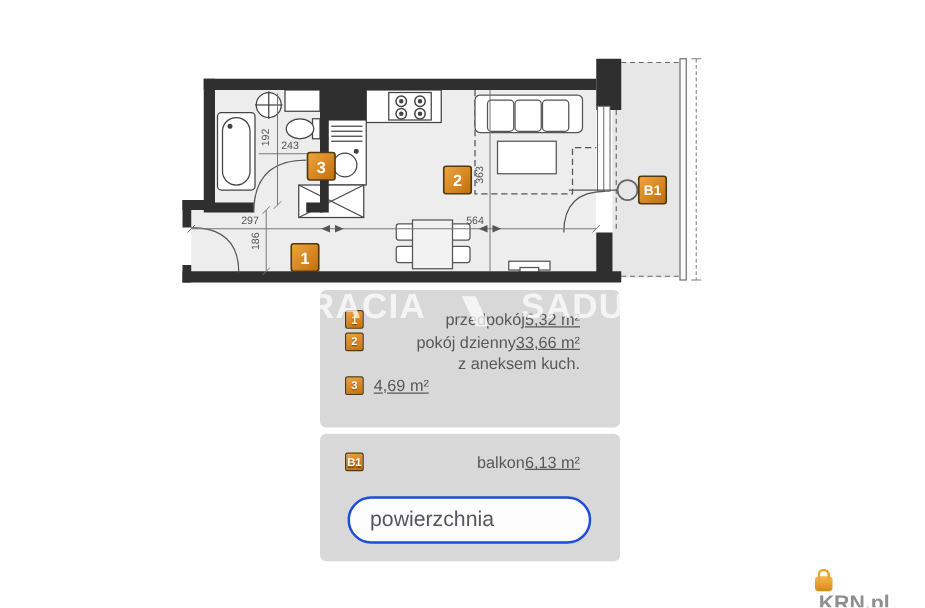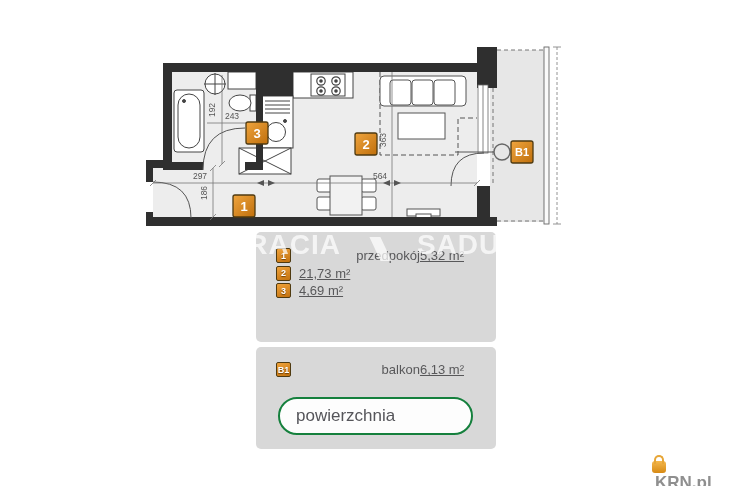--- a/index.html
+++ b/index.html
@@ -23,21 +23,21 @@
   .legend-row .lbl{flex:1;text-align:right;}
   .legend-row .val{text-align:right;text-decoration:underline;}
   .mk{width:15px;height:15px;margin-right:8px;flex:0 0 15px;
       background:linear-gradient(160deg,#efa23b,#c3720f);
       border:1px solid #4f3a10;box-sizing:border-box;border-radius:2px;
       color:#fff;font-size:9px;font-weight:bold;display:flex;align-items:center;justify-content:center;
       text-shadow:0 1px 1px rgba(90,50,0,.8);}
   .mk.spacer{visibility:hidden;}
 
   .total-pill{position:absolute;left:278px;top:397px;width:195px;height:38px;box-sizing:border-box;
-              background:#fdfdfd;border:2px solid #15803d;border-radius:20px;
+              background:#fdfdfd;border:2px solid #1d4ed8;border-radius:20px;
               display:flex;align-items:center;justify-content:space-between;padding:0 16px;
               font-size:17px;color:#55555a;z-index:4;}
 
   
   .krn{position:absolute;left:652px;top:455px;display:flex;align-items:flex-start;z-index:2;flex-direction:column;}
   .krn-icon{position:relative;width:14px;height:12px;margin-top:6px;
             background:linear-gradient(#f4b84f,#d78a14);border-radius:3px;}
   .krn-icon::before{content:'';position:absolute;top:-6px;left:2px;width:6px;height:7px;
             border:2px solid #e7a637;border-bottom:none;border-radius:5px 5px 0 0;}
   .krn-text{margin-left:3px;font-size:17px;font-weight:bold;color:#8f8f8f;}
@@ -220,21 +220,27 @@
   </div>
 
   <div class="legend-box" id="legend-box-1">
     <div class="legend-row">
       <span class="mk">1</span>
       <span class="lbl">przedpokój</span>
       <span class="val">5,32 m²</span>
     </div>
     <div class="legend-row">
       <span class="mk">2</span>
-      <span class="val">21,73 m²</span>
+      <span class="lbl">pokój dzienny</span>
+      <span class="val">33,66 m²</span>
+    </div>
+    <div class="legend-row">
+      <span class="mk spacer"></span>
+      <span class="lbl">z aneksem kuch.</span>
+      <span class="val"></span>
     </div>
     <div class="legend-row">
       <span class="mk">3</span>
       <span class="val">4,69 m²</span>
     </div>
   </div>
 
   <div class="legend-box" id="legend-box-2">
     <div class="legend-row">
       <span class="mk">B1</span>

